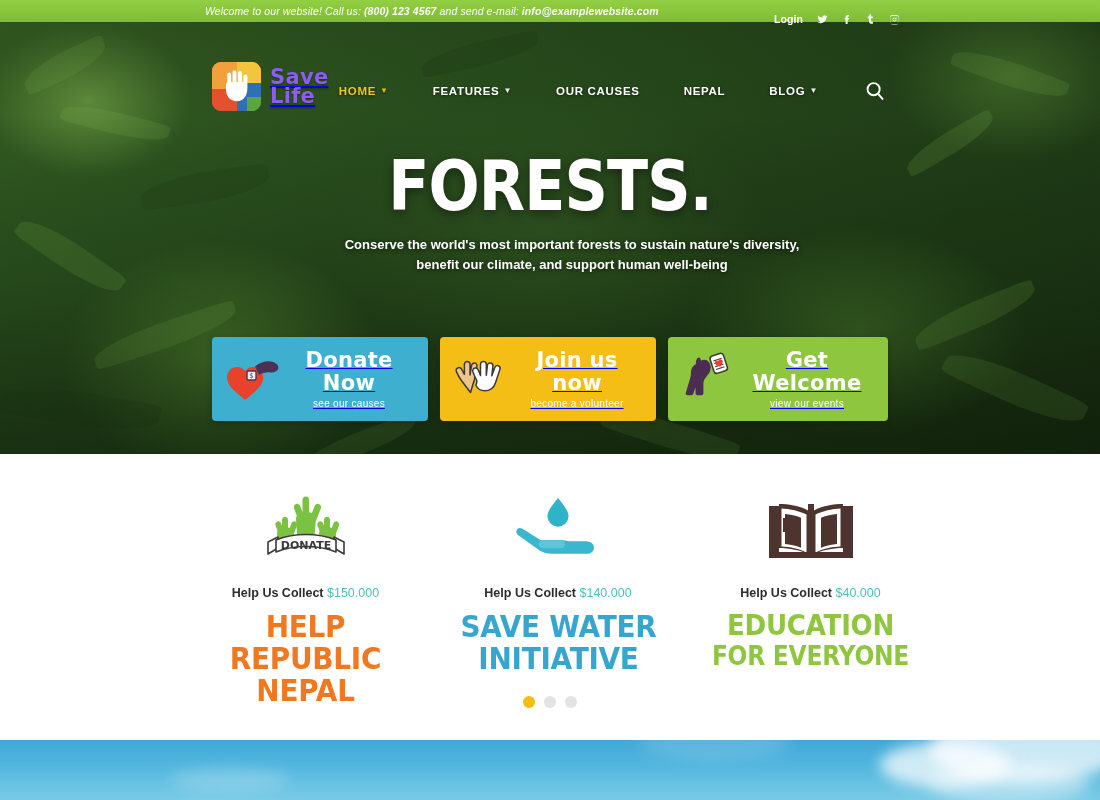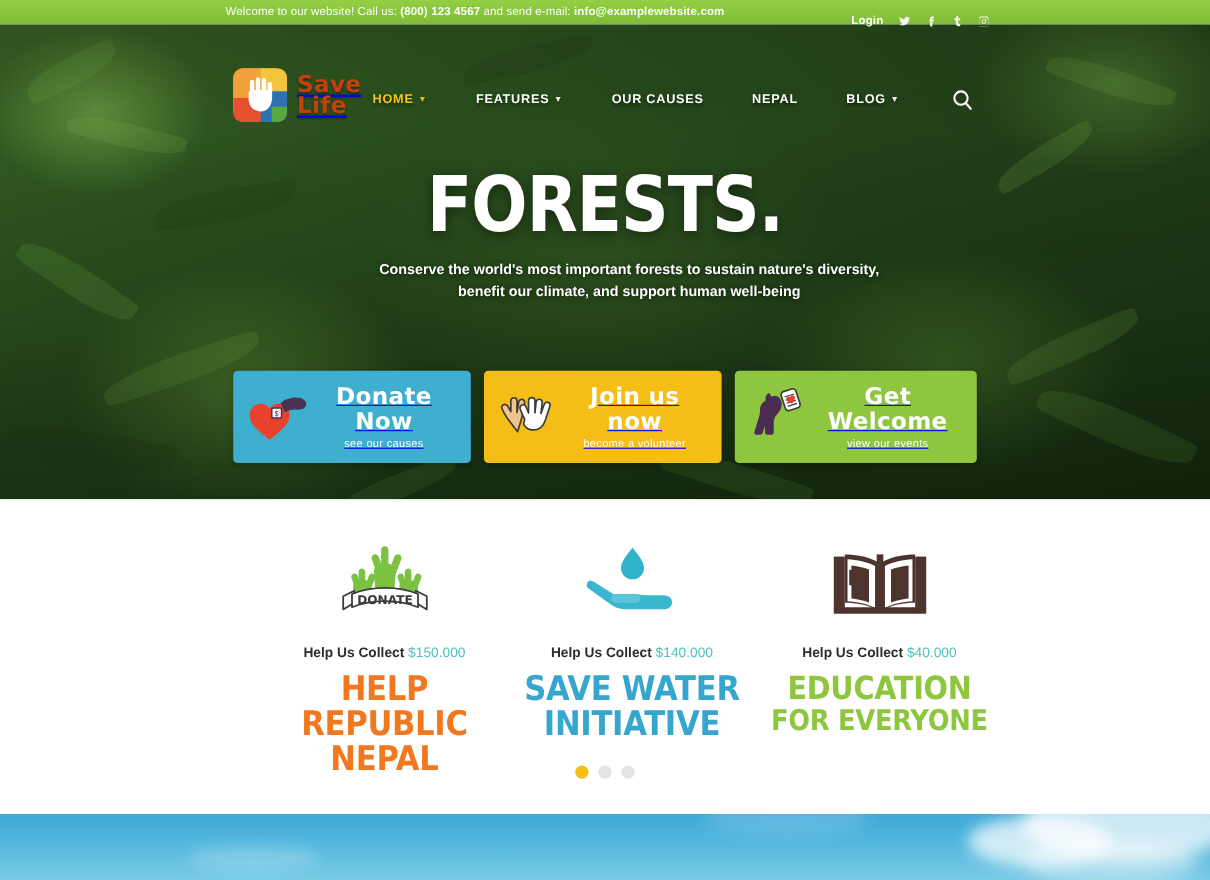--- a/index.html
+++ b/index.html
@@ -11,21 +11,21 @@
   .page { position: relative; width: 1100px; height: 800px; overflow: hidden; }
 
   
   .topbar {
     position: absolute; top: 0; left: 0; width: 1100px; height: 22px;
     background: #8dc63f;
     background: linear-gradient(180deg,#93cf43 0%,#7fbc35 100%);
     display: flex; align-items: center; z-index: 40;
     font-size: 10.5px; color: #ffffff; letter-spacing: .1px;
   }
-  .topbar-inner { width: 700px; margin-left: 205px; display: flex; align-items: flex-start; }
+  .topbar-inner { width: 700px; margin-left: 205px; display: flex; align-items: flex-start; font-style: italic; }
   .topbar-left { white-space: nowrap; opacity: .97; }
   .topbar-left b { font-weight: bold; color: #fff; }
   .topbar-right {
     position: absolute; right: 200px; top: 0; height: 38px;
     display: flex; align-items: center; gap: 14px;
   }
   .login-link { font-size: 10.5px; font-weight: bold; color: #fff; text-decoration: none; }
   .social { display: flex; align-items: center; gap: 13px; }
   .social svg { display: block; fill: #ffffff; opacity: .92; }
 
@@ -69,21 +69,21 @@
     background:
       linear-gradient(135deg,#f5a623 0%,#f5a623 42%,#e8442e 42%,#e8442e 62%,#2b6cb0 62%,#2b6cb0 78%,#4b9e3f 78%);
   }
   .logo-mark .quad-tl { position:absolute; left:0; top:0; width:26px; height:28px; background:#f2a03c; }
   .logo-mark .quad-tr { position:absolute; right:0; top:0; width:24px; height:22px; background:#f2c63c; }
   .logo-mark .quad-bl { position:absolute; left:0; bottom:0; width:26px; height:22px; background:#e5512f; }
   .logo-mark .quad-br { position:absolute; right:0; bottom:0; width:24px; height:28px; background:#2f6fb5; }
   .logo-mark .quad-g  { position:absolute; right:0; bottom:0; width:14px; height:14px; background:#58a83f; }
   .logo-hand { position: absolute; left: 9px; top: 7px; z-index: 3; }
   .logo-text {
-    color: #c2410c; font-size: 21px; line-height: 19px; font-weight: bold;
+    color: #8b5cf6; font-size: 21px; line-height: 19px; font-weight: bold;
     font-family: "DejaVu Sans", sans-serif; letter-spacing: .3px;
     text-shadow: 0 1px 2px rgba(0,0,0,.35);
   }
   .logo-text span { display: block; }
 
   .nav {
     position: absolute; right: 212px; top: 56px;
     display: flex; align-items: center; gap: 12px;
   }
   .nav-item {
@@ -131,22 +131,22 @@
     font-size: 21px; line-height: 23px; color: #ffffff; letter-spacing: .3px;
   }
   .cta-t2 { font-size: 10px; color: #ffffff; margin-top: 3px; letter-spacing: .3px; }
 
   
   .causes {
     position: absolute; top: 454px; left: 0; width: 1100px; height: 286px;
     background: #ffffff;
   }
   .causes-row {
-    position: absolute; top: 30px; left: 182px; width: 730px;
-    display: flex; justify-content: flex-end;
+    position: absolute; top: 30px; left: 193px; width: 730px;
+    display: flex; justify-content: space-between;
   }
   .cause { width: 225px; text-align: center; }
   .cause-ico { height: 86px; display: flex; align-items: flex-end; justify-content: center; }
   .cause-collect { margin-top: 16px; font-size: 12.5px; font-weight: bold; color: #2d2d2d; }
   .cause-collect .amt { color: #4cc0bd; font-weight: normal; }
   .cause-title {
     margin-top: 10px; font-family: "DejaVu Sans", sans-serif; font-weight: bold;
     font-size: 31px; line-height: 32px; letter-spacing: -.3px;
     transform: scaleX(.9); transform-origin: center; cursor: pointer;
   }

